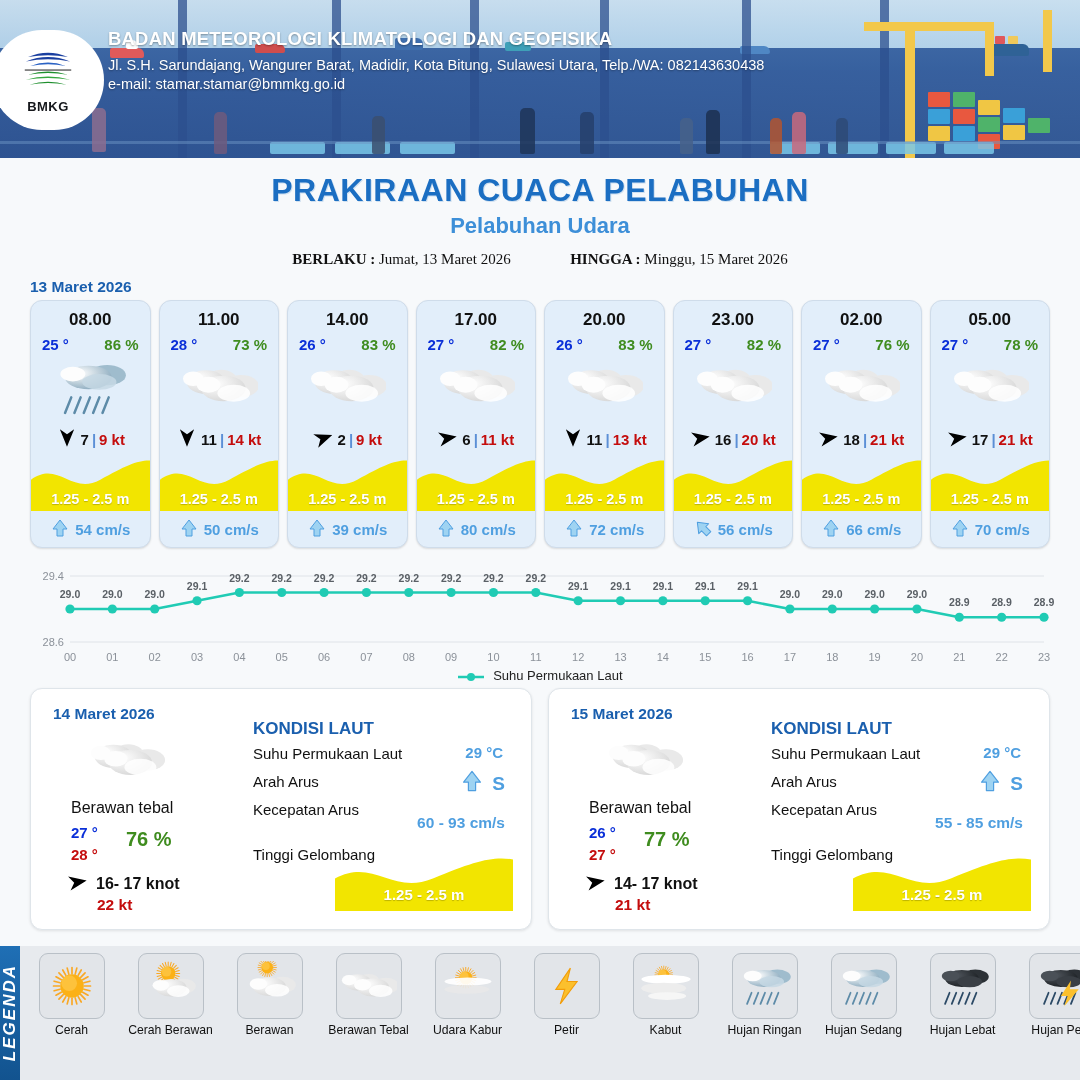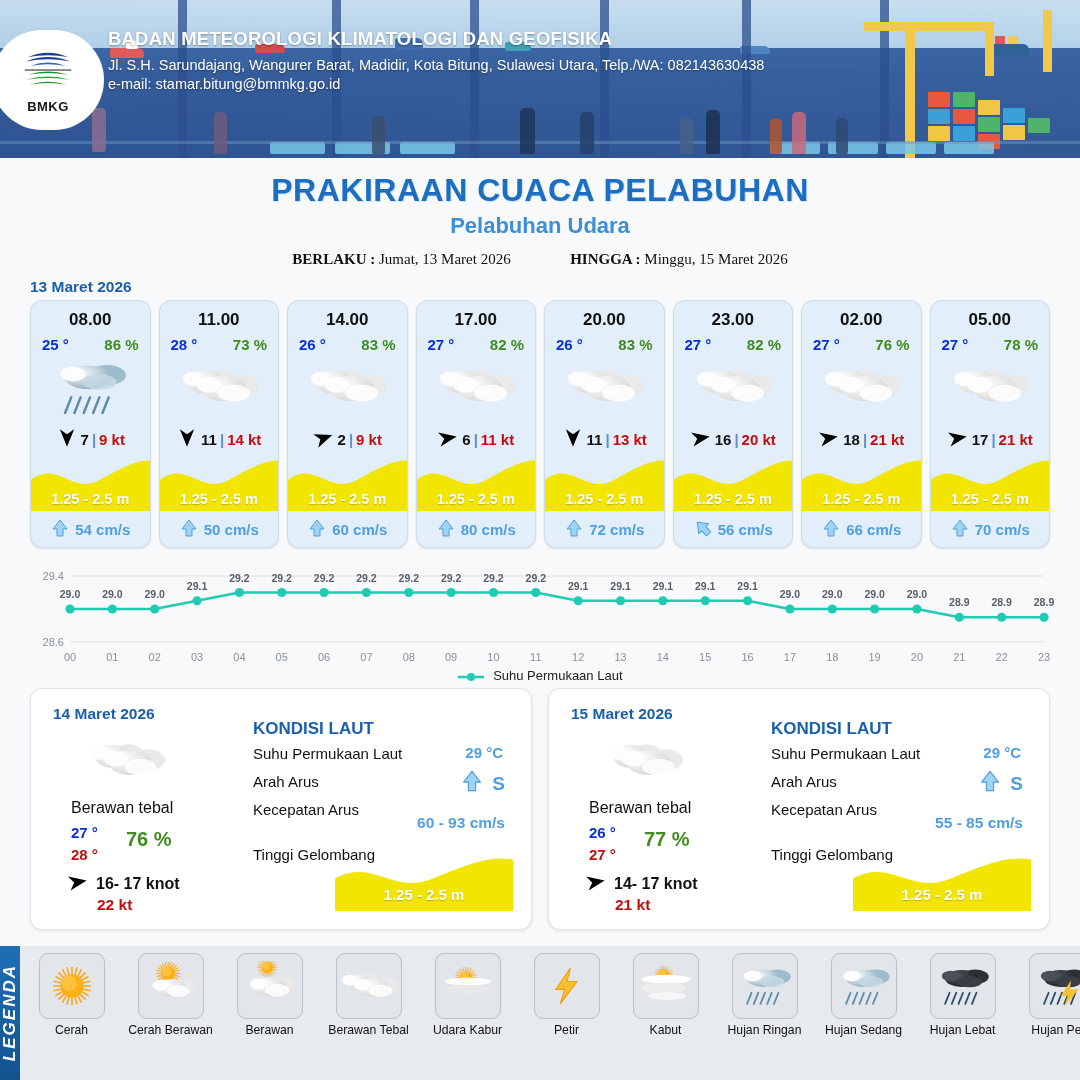--- a/index.html
+++ b/index.html
@@ -210,21 +210,21 @@
       <path d="M14 52 q36 -12 72 0 q-36 -6 -72 0z" fill="#1f8f2e"></path>
       <path d="M10 61 q40 -12 80 0 q-40 -6 -80 0z" fill="#35a83f"></path>
       <path d="M16 70 q34 -11 68 0 q-34 -6 -68 0z" fill="#1f8f2e"></path>
     </svg>
     <div class="logo-text">BMKG</div>
   </div>
 
   <div class="hdr-text">
     <div class="hdr-line1">BADAN METEOROLOGI KLIMATOLOGI DAN GEOFISIKA</div>
     <div class="hdr-line3">Jl. S.H. Sarundajang, Wangurer Barat, Madidir, Kota Bitung, Sulawesi Utara, Telp./WA: 082143630438</div>
-    <div class="hdr-line4">e-mail: stamar.bitung@bmmkg.go.id</div>
+    <div class="hdr-line4">e-mail: stamar.stamar@bmmkg.go.id</div>
   </div>
 </div>
 
 <div class="title-zone">
   <div class="main-title">PRAKIRAAN CUACA PELABUHAN</div>
   <div class="sub-title">Pelabuhan Udara</div>
   <div class="valid-row">
     <span class="lbl">BERLAKU :</span>
     <span>Jumat, 13 Maret 2026</span>
     <span class="gap"></span>
@@ -389,21 +389,21 @@
     <div class="wave-band"><svg width="126" height="54" viewBox="0 0 126 54" preserveAspectRatio="none">
     <path d="M0,22.68 C 27.72,2.7 40.32,38.879999999999995 69.30000000000001,22.68
              C 98.28,6.4799999999999995 110.88,1.08 126,4.32
              L 126,54 L 0,54 Z" fill="#f2e500"></path>
         </svg></div>
     <div class="wave-txt">1.25 - 2.5 m</div>
     <div class="c-cur">
       <span><svg width="20" height="20" viewBox="0 0 40 40" style="transform:rotate(180deg)">
     <polygon points="20,36 34,18 26,18 26,4 14,4 14,18 6,18" fill="#9ed3f2" stroke="#4f9fe0" stroke-width="2" stroke-linejoin="round"></polygon>
           </svg></span>
-      <span>60 cm/s</span>
+      <span>39 cm/s</span>
     </div>
     </div>
     <div class="card">
     <div class="c-time">17.00</div>
     <div class="c-th">
       <span class="c-temp">27 °</span>
       <span class="c-hum">82 %</span>
     </div>
     <div class="c-icon">
         <svg width="78" height="62" viewBox="0 0 100 76">

